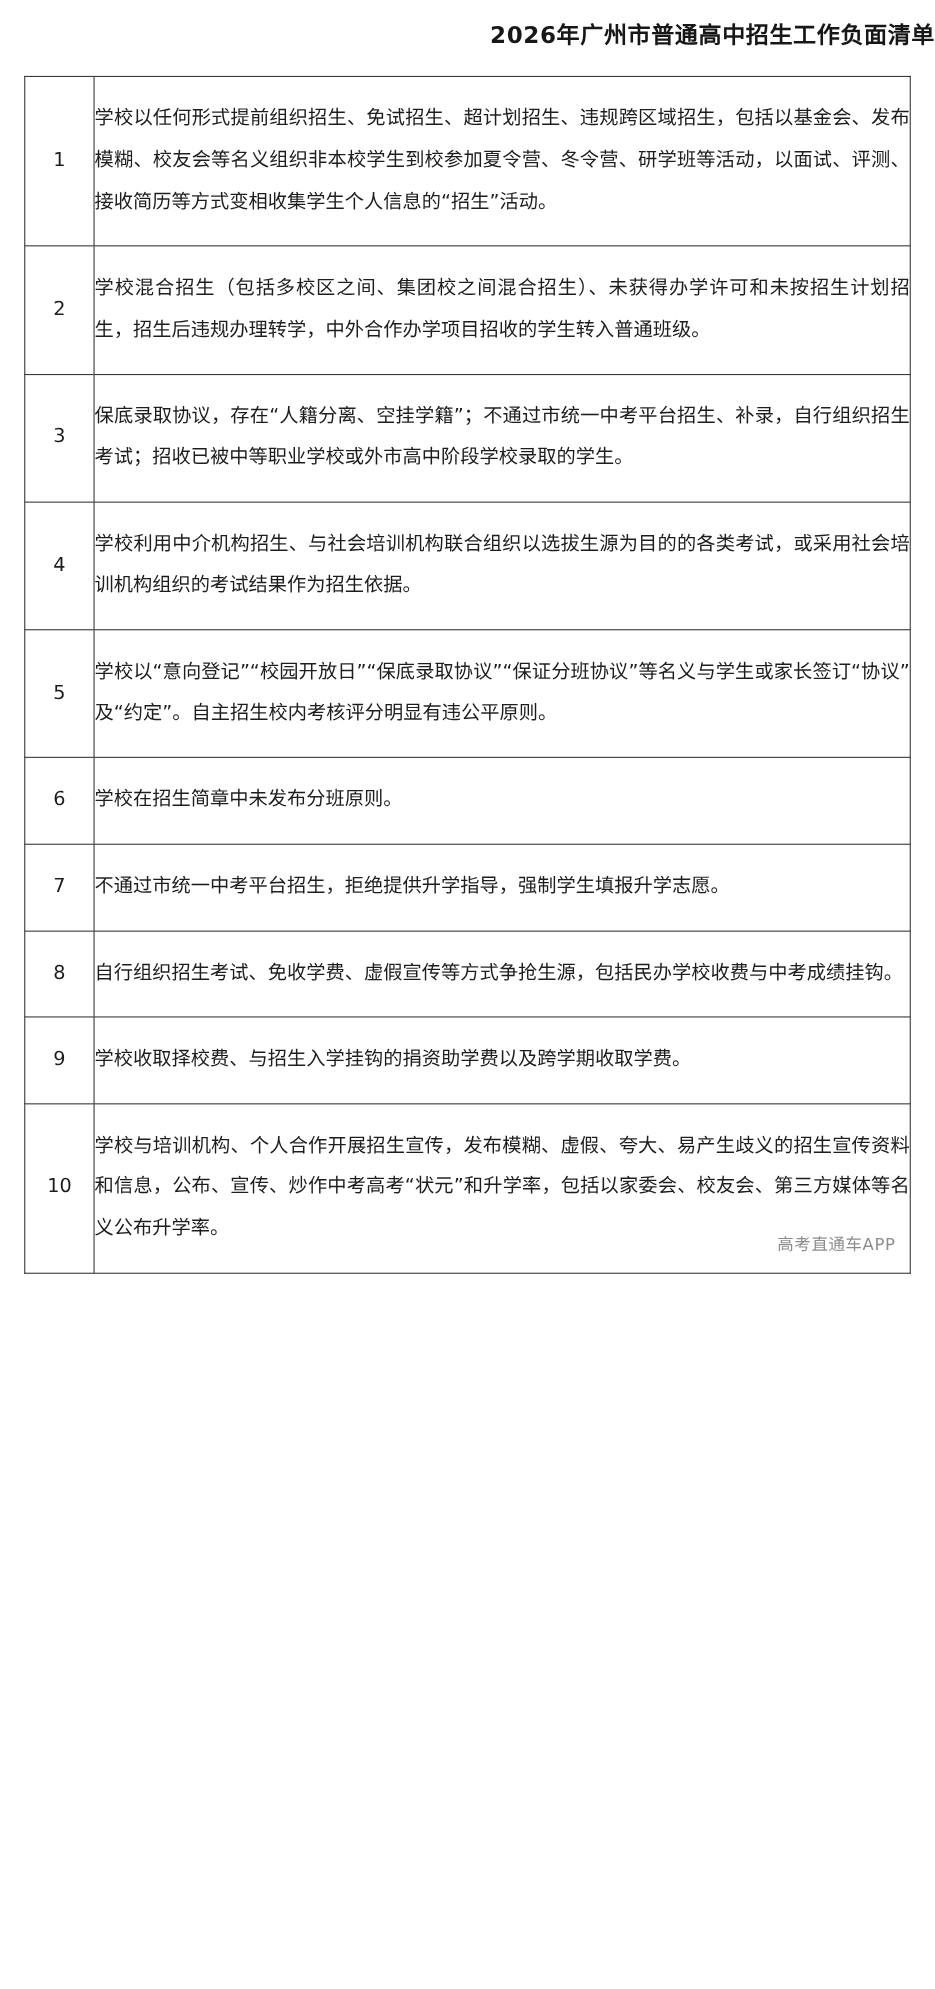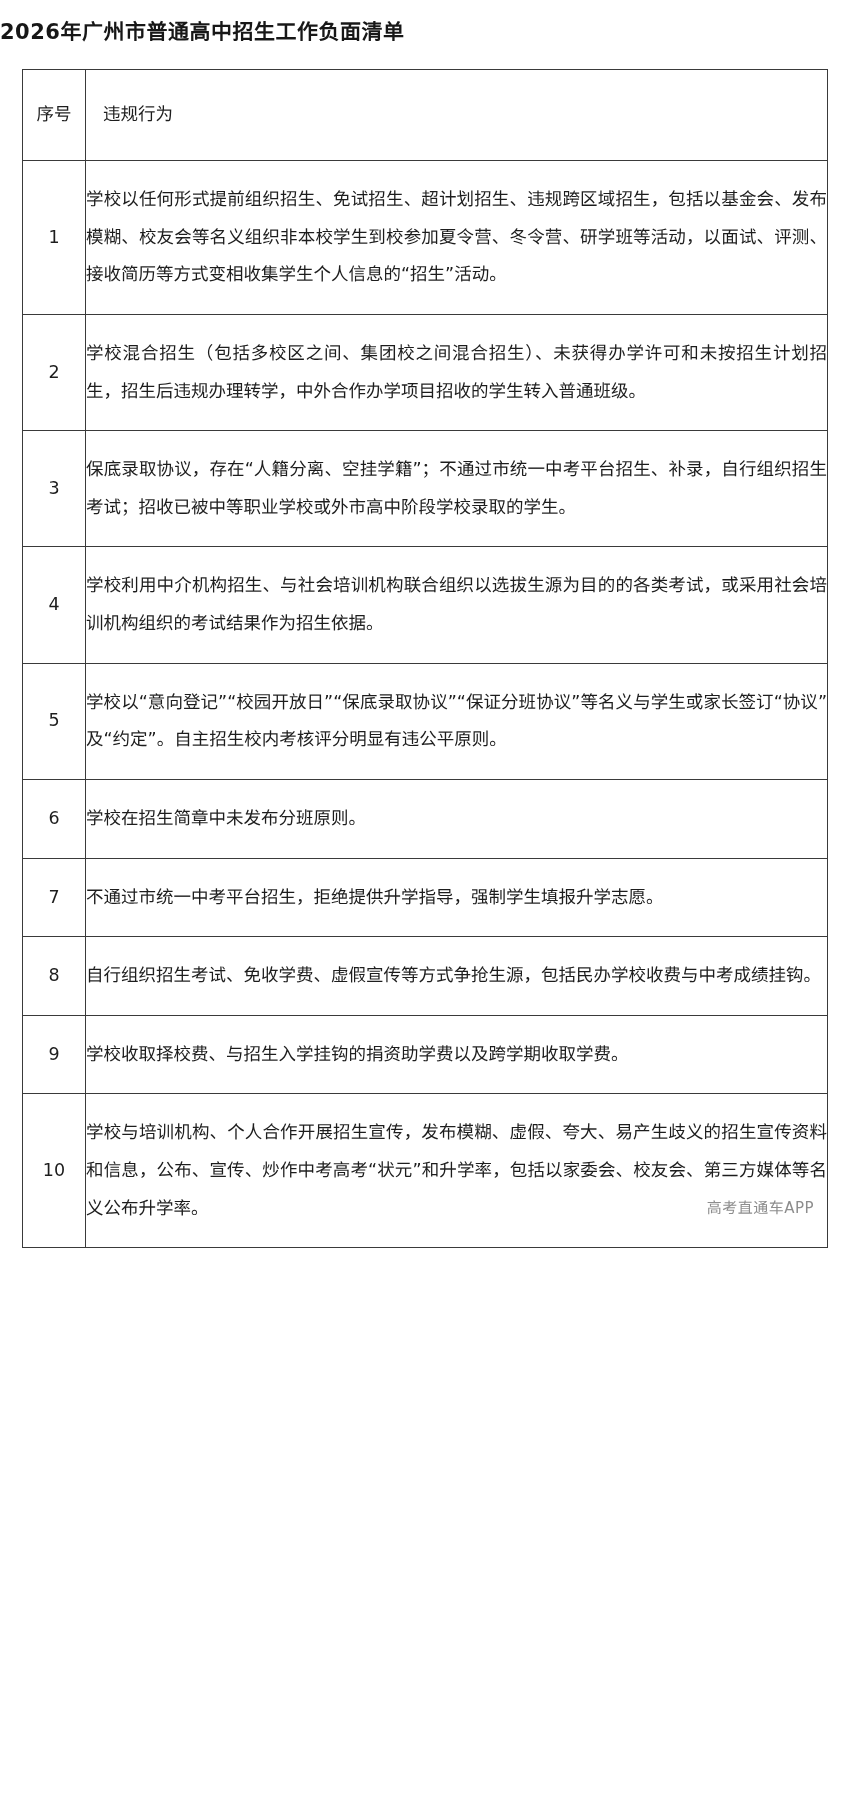--- a/index.html
+++ b/index.html
@@ -16,28 +16,29 @@
     -webkit-font-smoothing: antialiased;
     position: relative;
   }
   .page {
     width: 850px;
     box-sizing: border-box;
     padding: 0;
     position: relative;
   }
   .doc-title {
-    text-align: left;
+    text-align: right;
     font-size: 21px;
     font-weight: bold;
     letter-spacing: 0.5px;
     color: #171717;
     padding-top: 18px;
     padding-bottom: 22px;
     line-height: 1.4;
+    margin-left: 47px;
   }
   .table-wrap {
     padding: 0 22px 0 22px;
     box-sizing: border-box;
     width: 850px;
     position: relative;
   }
   table.neg-list {
     border-collapse: collapse;
     width: 100%;
@@ -70,45 +71,41 @@
   }
   tr.header-row td {
     padding: 26px 0;
   }
   tr.header-row td.col-act {
     padding-left: 17px;
   }
   .watermark {
     position: absolute;
     right: 36px;
-    bottom: 31px;
+    bottom: 18px;
     font-size: 15px;
     color: #8d8d8d;
     letter-spacing: 0.5px;
     pointer-events: none;
     white-space: nowrap;
   }
   .bottom-space {
     height: 10px;
   }
 </style>
 </head>
 <body>
 
 <div class="page">
 
   <div class="doc-title">2026年广州市普通高中招生工作负面清单</div>
 
   <div class="table-wrap">
     <table class="neg-list">
       <tbody id="table-body">
-        <tr class="header-row">
-          <td class="col-no">序号</td>
-          <td class="col-act">违规行为</td>
-        </tr>
       <tr>
             <td class="col-no">1</td>
             <td class="col-act">学校以任何形式提前组织招生、免试招生、超计划招生、违规跨区域招生，包括以基金会、发布模糊、校友会等名义组织非本校学生到校参加夏令营、冬令营、研学班等活动，以面试、评测、接收简历等方式变相收集学生个人信息的“招生”活动。</td>
           </tr>
           <tr>
             <td class="col-no">2</td>
             <td class="col-act">学校混合招生（包括多校区之间、集团校之间混合招生）、未获得办学许可和未按招生计划招生，招生后违规办理转学，中外合作办学项目招收的学生转入普通班级。</td>
           </tr>
           <tr>
             <td class="col-no">3</td>

